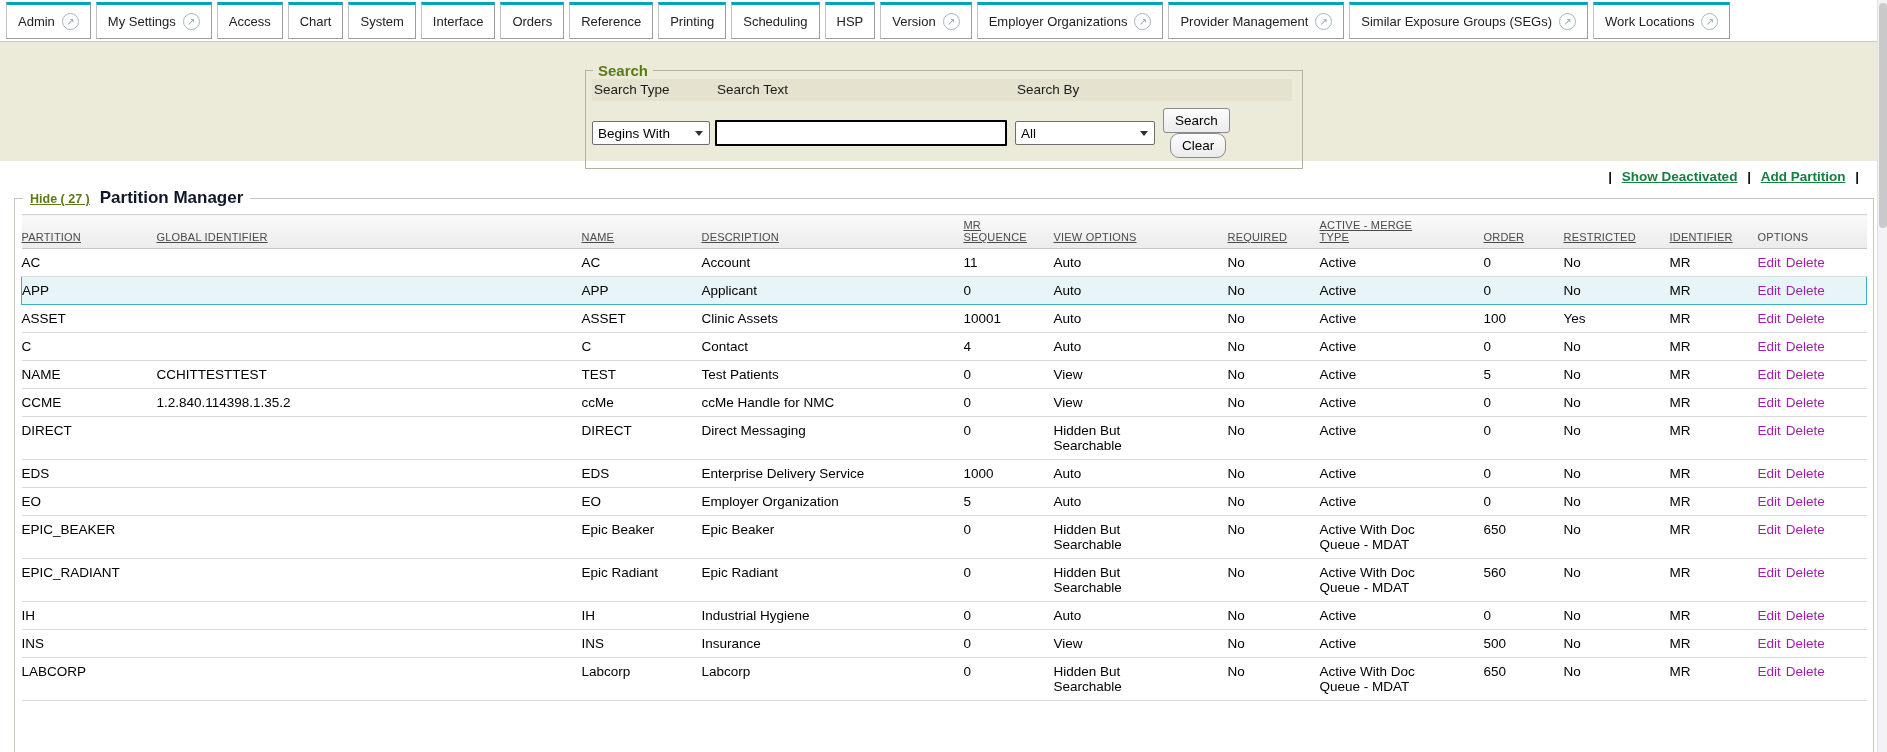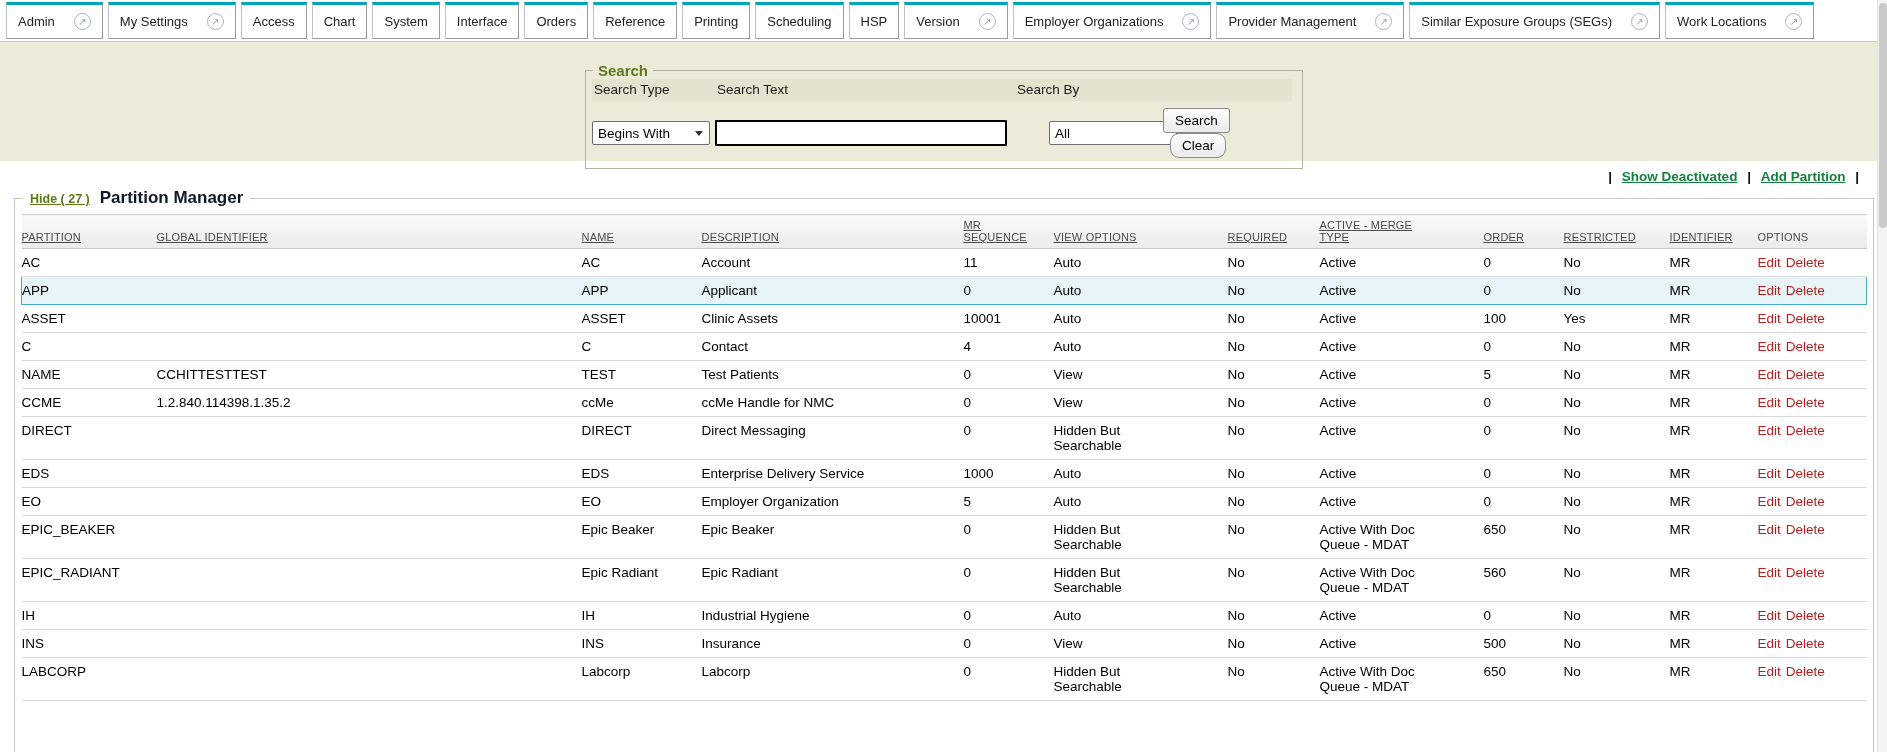--- a/index.html
+++ b/index.html
@@ -13,21 +13,21 @@
   
   .tabbar {
     display: flex; align-items: flex-start;
     background: #fff;
     padding: 2px 4px 0 6px;
     height: 42px;
     border-bottom: 1px solid #cfccbc;
     white-space: nowrap;
   }
   .tab {
-    display: inline-flex; align-items: center; gap: 19px;
+    display: inline-flex; align-items: center; gap: 7px;
     height: 37px;
     background: #fff;
     border-top: 3px solid #00a4b8;
     border-left: 1px solid #c2c2c2;
     border-right: 1px solid #9c9c9c;
     border-bottom: 1px solid #9c9c9c;
     padding: 0 11px;
     margin-right: 5px;
     font-size: 13px; color: #222;
     cursor: pointer;
@@ -71,21 +71,21 @@
     display: inline-flex; align-items: center; justify-content: space-between;
     padding: 0 6px 0 5px; font-size: 13.5px; cursor: default;
   }
   .fake-select .arrow {
     width: 0; height: 0;
     border-left: 4px solid transparent; border-right: 4px solid transparent;
     border-top: 5px solid #333;
     margin-left: 8px;
   }
   .sel-type { width: 118px; }
-  .sel-by   { width: 140px; margin-left: 34px; }
+  .sel-by   { width: 140px; }
   .search-text {
     width: 292px; height: 26px;
     border: 2px solid #000; border-radius: 1px;
     font-size: 13.5px; padding: 0 4px;
     font-family: "Liberation Sans", sans-serif;
     outline: none;
   }
   .btn {
     height: 25px; padding: 0 11px;
     border: 1px solid #8b8b8b; border-radius: 3px;
@@ -153,21 +153,21 @@
   }
   .pm-table tbody tr.highlight td {
     background: #e7f5f9;
     border-top: 1px solid #41aec6;
     border-bottom: 1px solid #41aec6;
   }
   .pm-table tbody tr.highlight td:first-child { border-left: 1px solid #41aec6; }
   .pm-table tbody tr.highlight td:last-child  { border-right: 1px solid #41aec6; }
   td.col-view_options .cell-inner { display: inline-block; max-width: 82px; }
   td.col-active_merge_type .cell-inner { display: inline-block; max-width: 108px; }
-  .row-action { color: #b91c1c; text-decoration: none; cursor: pointer; }
+  .row-action { color: #a21caf; text-decoration: none; cursor: pointer; }
   .row-action + .row-action { margin-left: 5px; }
 
   
   .scrollbar {
     position: fixed; top: 0; right: 0;
     width: 10px; height: 752px;
     background: #f3f3f3; border-left: 1px solid #e0e0e0;
   }
   .scrollbar .thumb {
     position: absolute; top: 3px; left: 1px;

